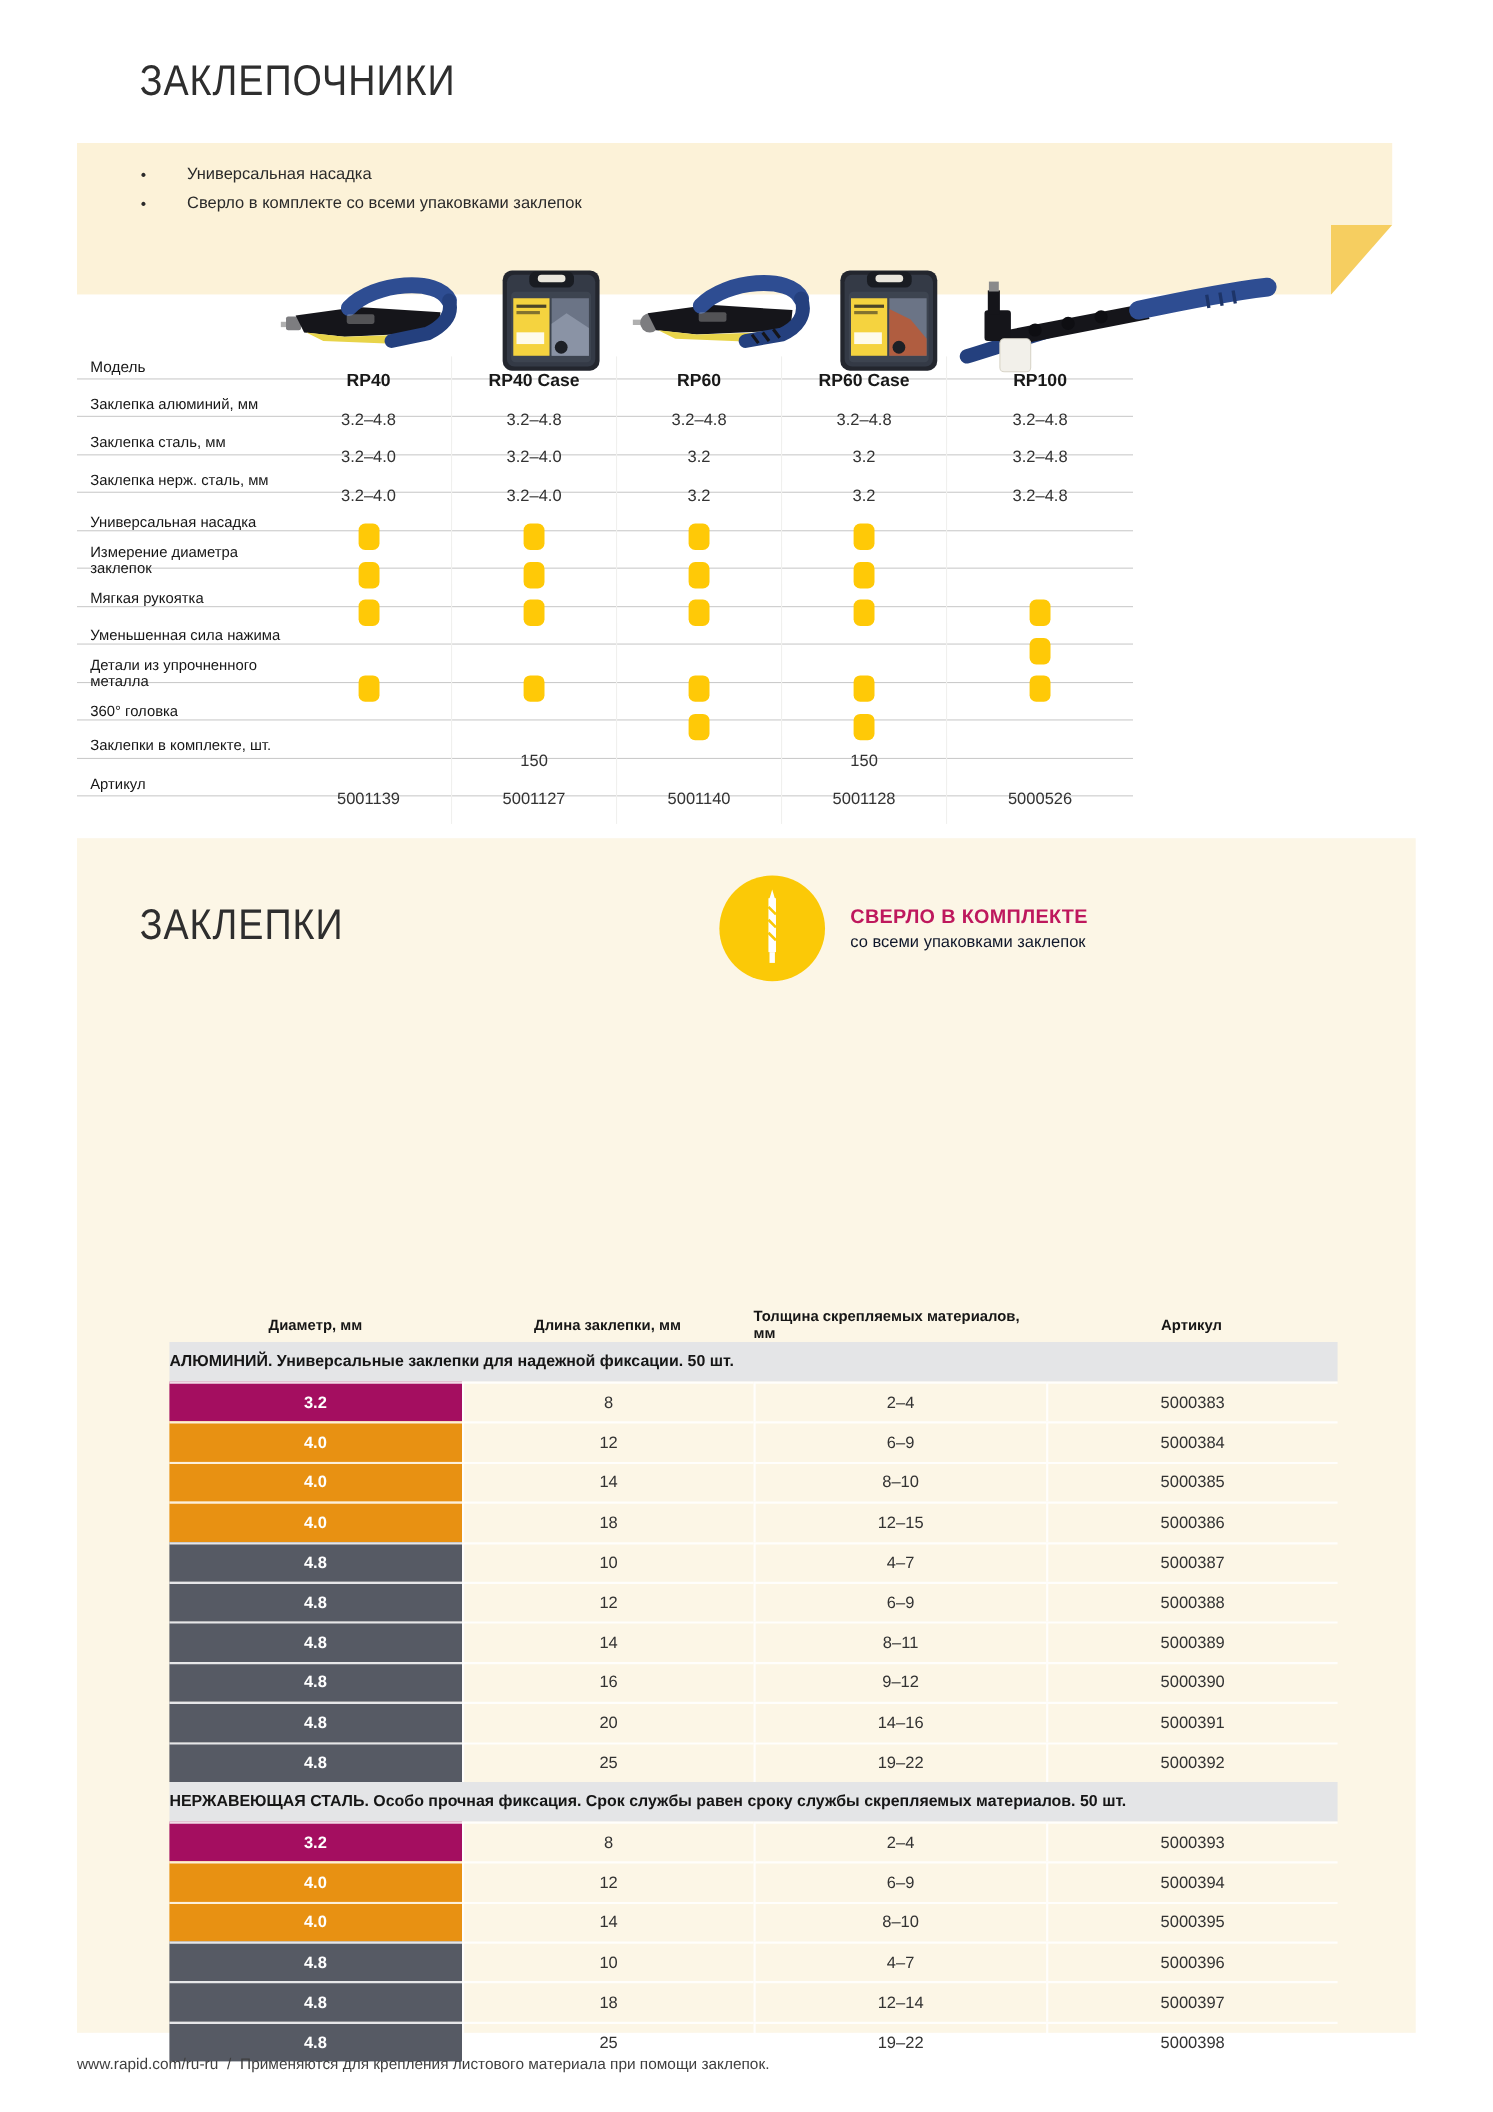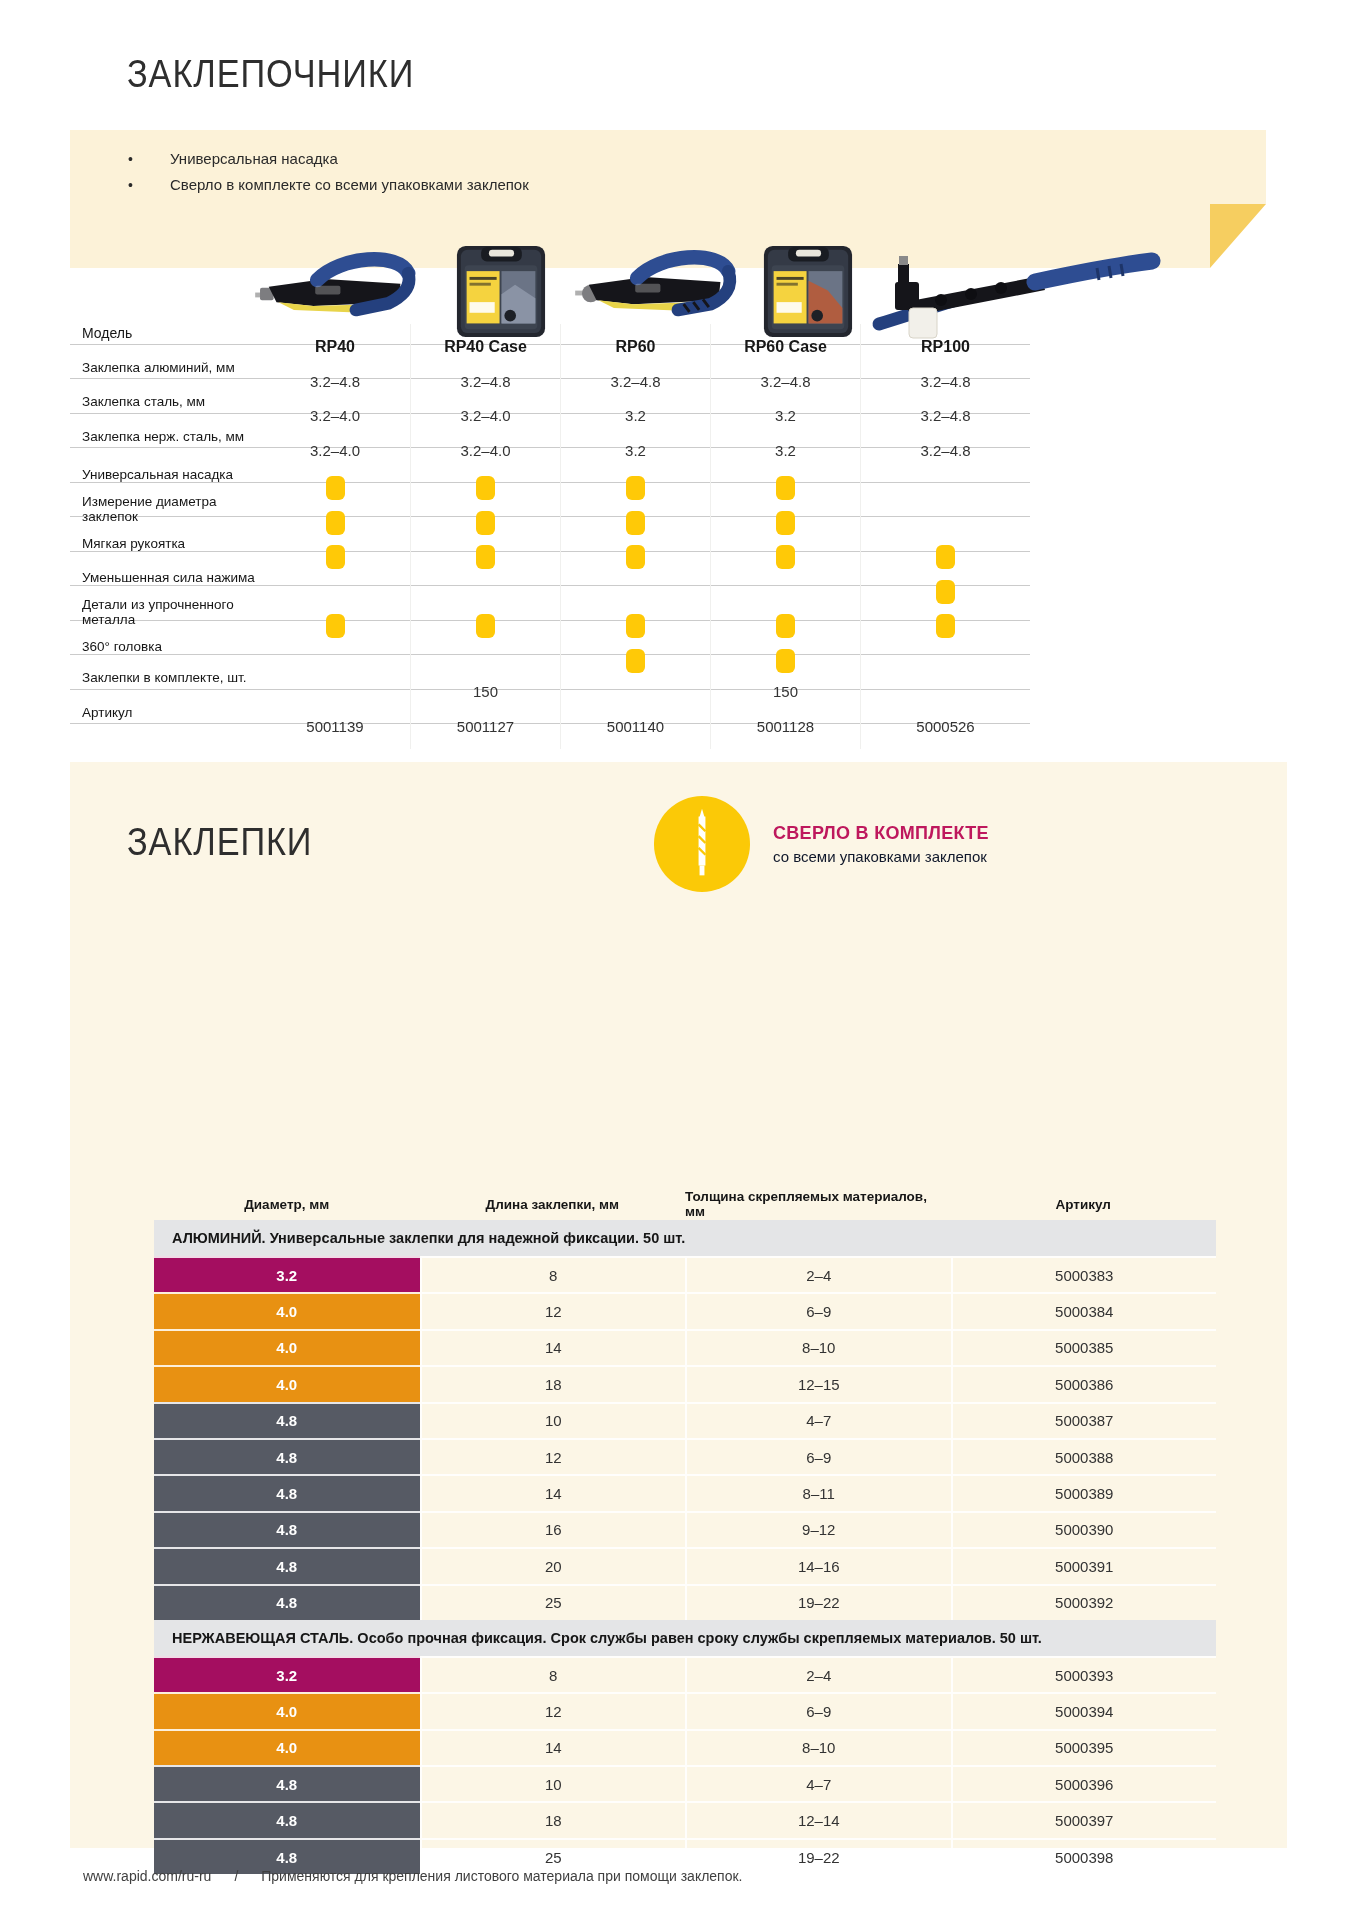--- a/index.html
+++ b/index.html
@@ -47,26 +47,26 @@
   .drill-text .t2 { font-size:15px; color:#0f172a; margin-top:4px; }
 
   
   .rivets-table { position:absolute; left:84px; top:381px; width:1062px;margin-top:45px; }
   .rivet-row { display:grid; grid-template-columns:repeat(4,1fr); align-items:stretch; height:36.4px; }
   .rivet-headers { height:32px; }
   .rivet-cell { display:flex; align-items:center; justify-content:center; font-size:15px; color:#333;
                 border-top:2px solid rgba(255,255,255,.85); }
   .rivet-cell + .rivet-cell { border-left:2px solid rgba(255,255,255,.85); }
   .rivet-headers .rivet-cell { border:none; font-size:13.5px; font-weight:700; color:#161616; }
-  .group-band { height:36px; background:#E4E5E7; display:flex; align-items:center; padding-left:18px;
+  .group-band { height:36px; background:#E4E5E7; display:flex; align-items:center; 
                 font-size:14.5px; font-weight:700; color:#161616; }
   .rivet-cell.diameter { font-weight:700; color:#fff; font-size:15px; }
 
   
-  .footer { position:absolute; left:70px; top:1868px; display:flex; gap:23px; font-size:14px; color:#3f3f3f;margin-left:13px; }
+  .footer { position:absolute; left:70px; top:1868px; display:flex; gap:8px; font-size:14px; color:#3f3f3f; }
   .footer .sep { color:#3f3f3f; }
 </style>
 </head>
 <body>
 
 <div class="page">
 
   <h1 class="big-title" id="title-riveters">ЗАКЛЕПОЧНИКИ</h1>
 
   <div class="banner">

